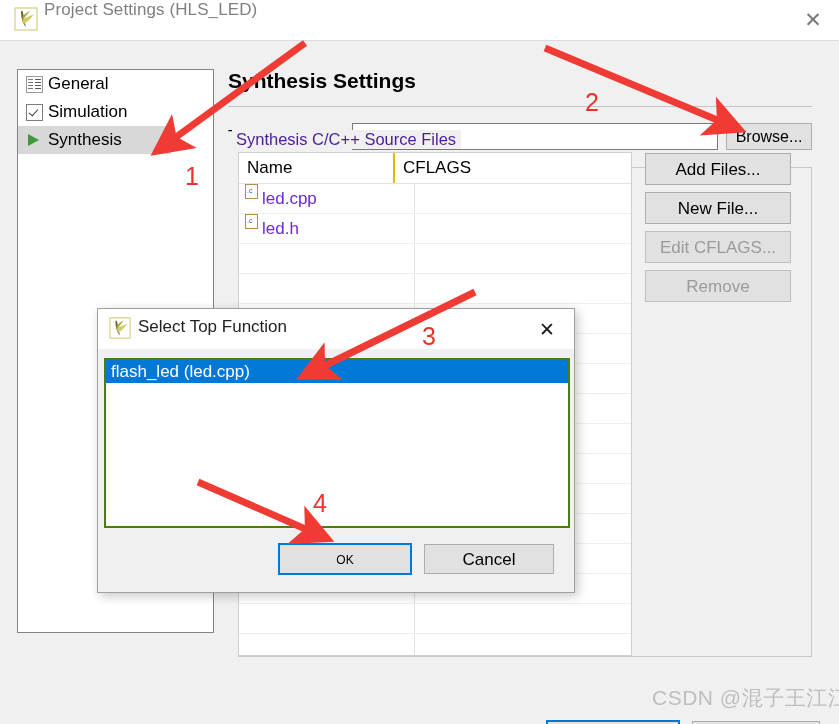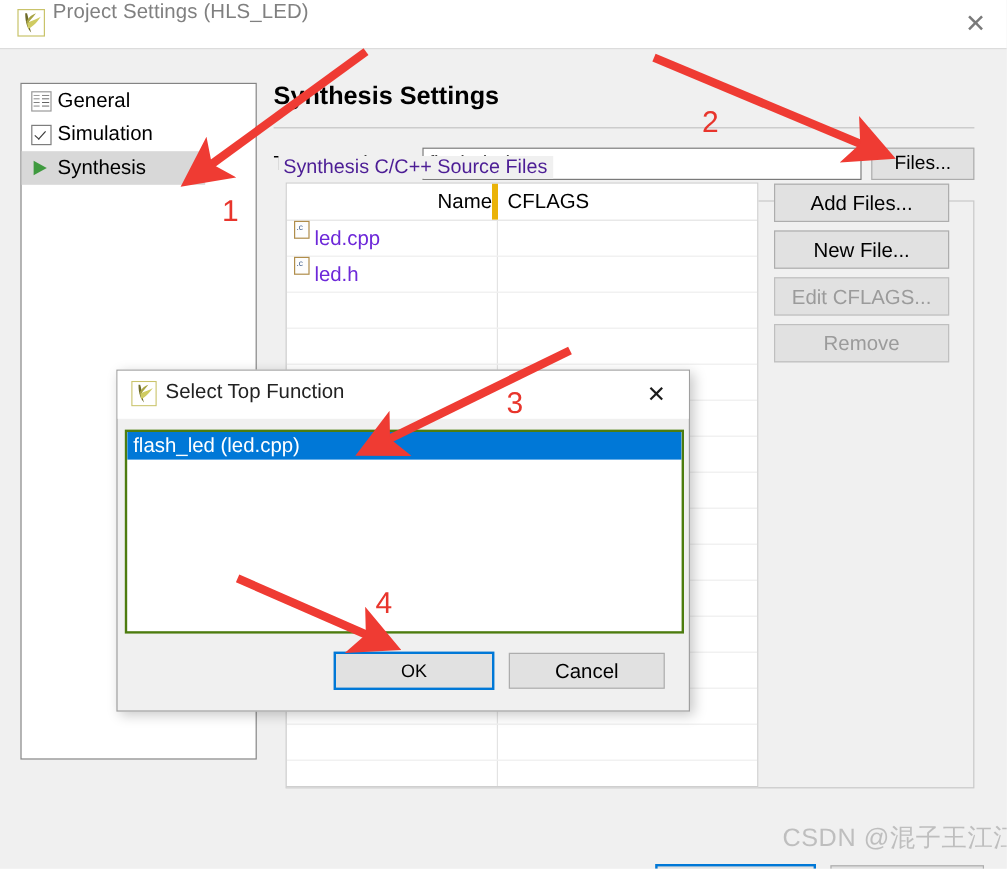--- a/index.html
+++ b/index.html
@@ -254,21 +254,21 @@
     border-bottom: 1px solid #e3e3e3;
   }
   .th {
     font-size: 17px;
     color: #000;
     padding-left: 8px;
     line-height: 30px;
     box-sizing: border-box;
     white-space: nowrap;
   }
-  .th.c1 { width: 176px; border-right: 5px solid #eab308; text-align: right; }
+  .th.c1 { width: 156px; border-right: 2px solid #eab308; }
   .th.c2 { flex: 1; }
   .tr {
     display: flex;
     height: 29px;
     border-bottom: 1px solid #eeeeee;
   }
   .td {
     font-size: 17px;
     color: #6d28d9;
     line-height: 29px;
@@ -395,21 +395,21 @@
   }
   .dlg-list-item.selected {
     background: #0078d7;
     color: #ffffff;
   }
   .dlg-ok {
     position: absolute;
     left: 180px; top: 234px;
     width: 134px;
     height: 32px;
-    font-size: 15px;
+    font-size: 12px;
     border: 2px solid #0078d7;
     background: #e1e1e1;
     line-height: 28px;
   }
   .dlg-cancel {
     position: absolute;
     left: 326px; top: 235px;
     width: 130px;
     height: 30px;
     font-size: 17px;
@@ -477,21 +477,21 @@
       </div>
     </div>
 
     <div class="content">
       <div class="page-title">Synthesis Settings</div>
       <div class="title-rule"></div>
 
       <div class="topfn-row">
         <div class="topfn-label">Top Function:</div>
         <input class="topfn-input" type="text" value="flash_led" style="">
-        <button class="btn btn-browse">Files...</button>
+        <button class="btn btn-browse">Browse...</button>
       </div>
 
       <div class="groupbox"></div>
     </div>
 
     <div class="group-legend">Synthesis C/C++ Source Files</div>
 
     <div class="filetable">
       <div class="tbl-header">
         <div class="th c1">Name</div>

